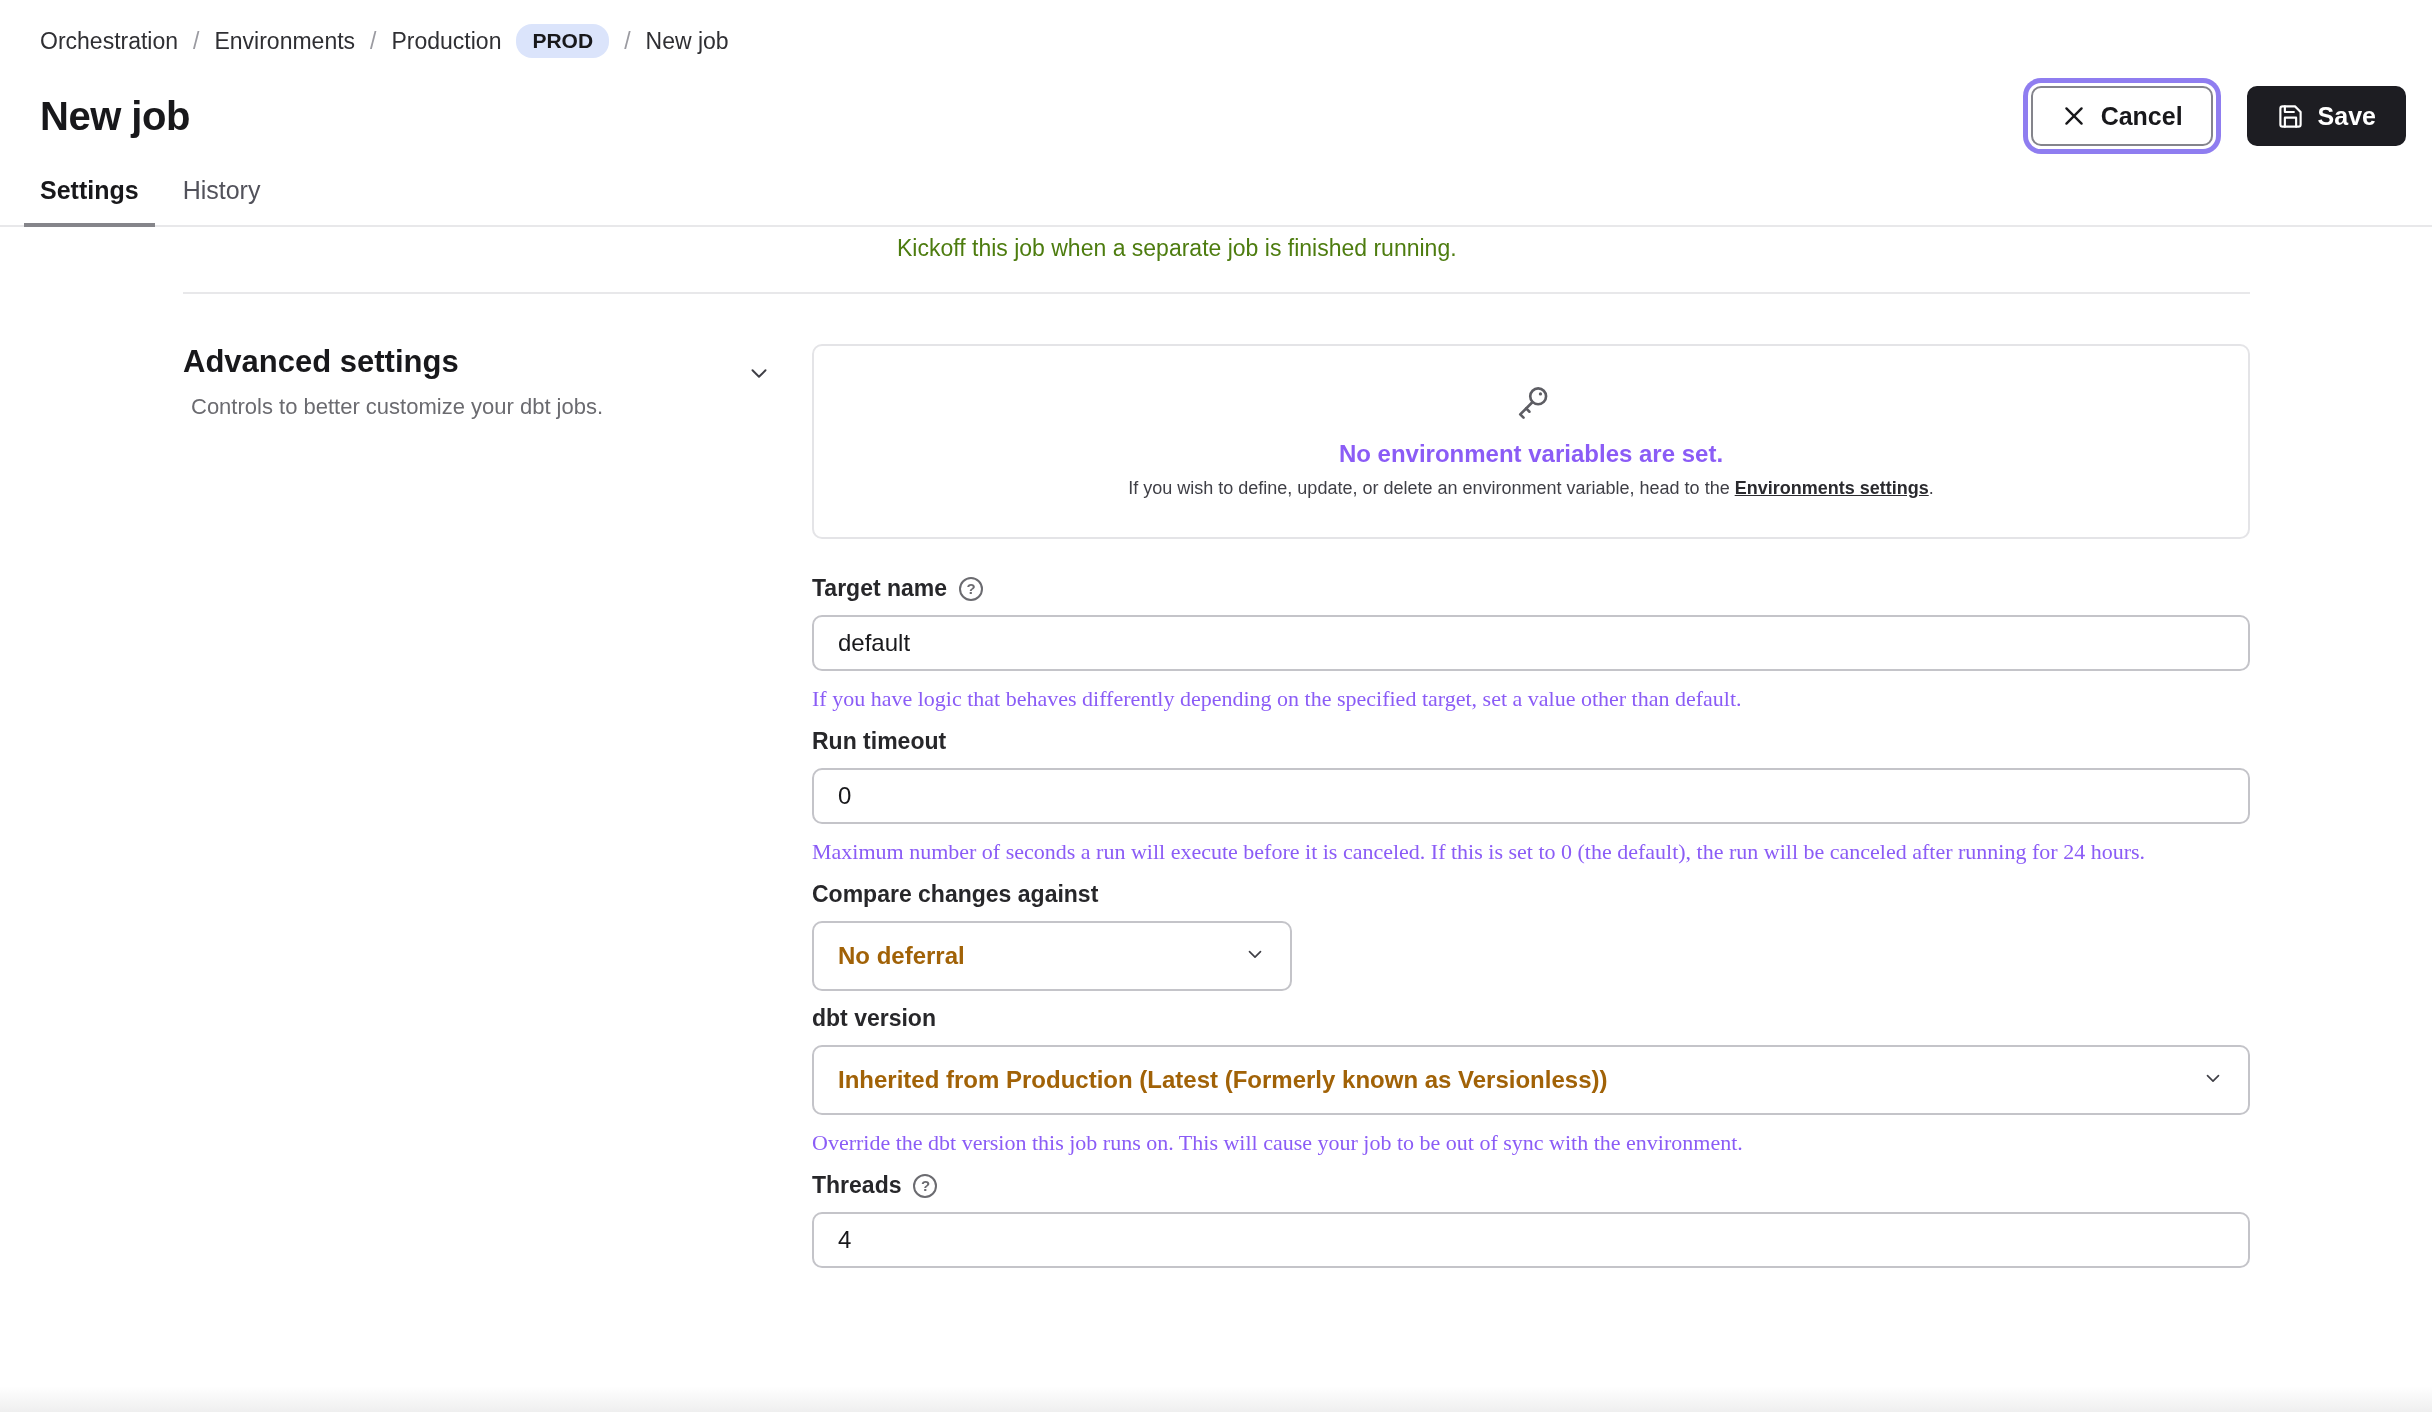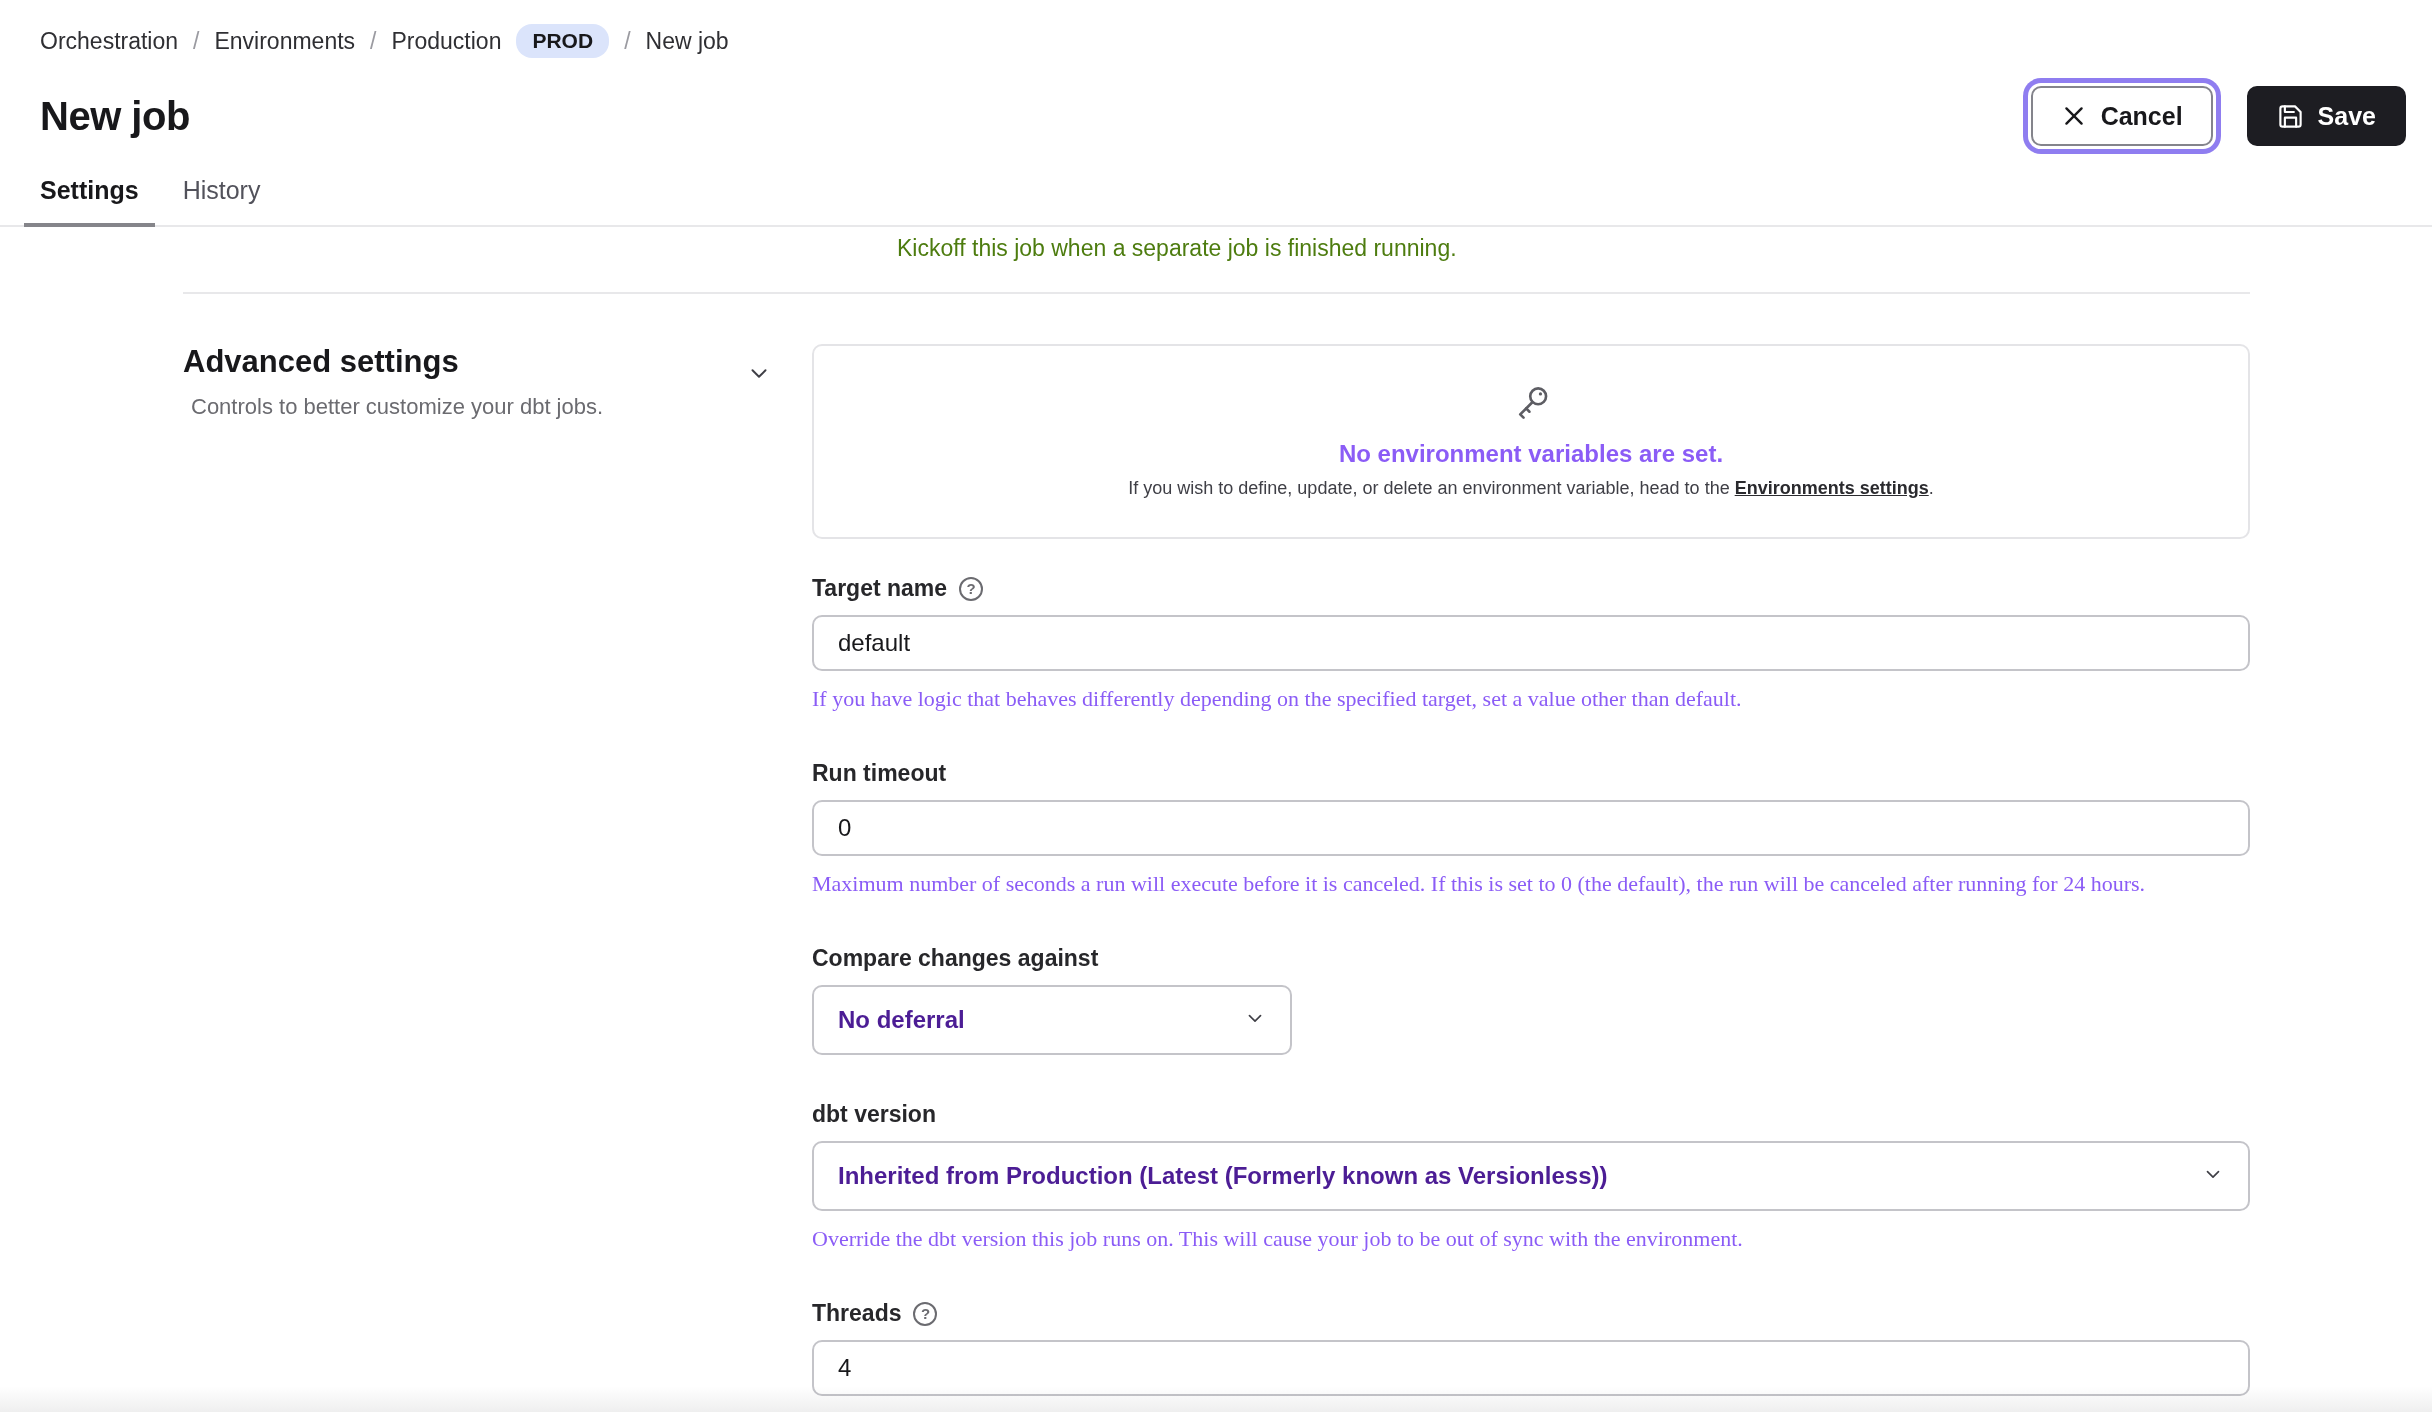--- a/index.html
+++ b/index.html
@@ -66,42 +66,42 @@
   
   .env-card {
     border: 2px solid #e4e4e7; border-radius: 10px;
     padding: 36px 20px 38px; text-align: center;
   }
   .env-card .key-wrap { display: flex; justify-content: center; }
   .env-title { margin-top: 14px; font-size: 24px; font-weight: 600; color: #8b5cf6; }
   .env-body { margin-top: 10px; font-size: 18px; color: #3f3f46; }
   .env-link { font-weight: 700; text-decoration: underline; cursor: pointer; color: #2a2a2e; }
   
-  .field { margin-top: 46px; }
+  .field { margin-top: 14px; }
   .field.first { margin-top: 36px; }
   .label-row { display: flex; align-items: center; gap: 12px; }
   .field-label { font-size: 23px; font-weight: 600; color: #27272a; }
   .help-icon {
     width: 24px; height: 24px; border: 2px solid #6b6b70; border-radius: 50%;
     display: inline-flex; align-items: center; justify-content: center;
     font-size: 15px; font-weight: 600; color: #6b6b70; cursor: pointer;
   }
   .text-input {
     margin-top: 13px; display: block; width: 100%; height: 56px;
     border: 2px solid #c4c4c9; border-radius: 10px;
     padding: 0 24px; font-size: 24px; color: #18181b;
     font-family: inherit; background: #fff; outline: none;
   }
   .select-box {
     margin-top: 13px; height: 70px;
     border: 2px solid #c4c4c9; border-radius: 10px;
     display: flex; align-items: center; justify-content: space-between;
     padding: 0 24px; cursor: pointer; background: #fff;
   }
-  .select-box .select-value { font-size: 24px; font-weight: 600; color: #4c1d95; }
+  .select-box .select-value { font-size: 24px; font-weight: 600; color: #a16207; }
   .select-narrow { width: 480px; }
   .helper { margin-top: 12px; font-size: 22px; line-height: 31px; color: #8b5cf6; font-family: Liberation Serif, serif; }
   .bottom-fade {
     position: absolute; left: 0; right: 0; bottom: 0; height: 26px;
     background: linear-gradient(to bottom, rgba(24,24,27,0), rgba(24,24,27,0.07));
     pointer-events: none;
   }
 </style>
 </head>
 <body>

